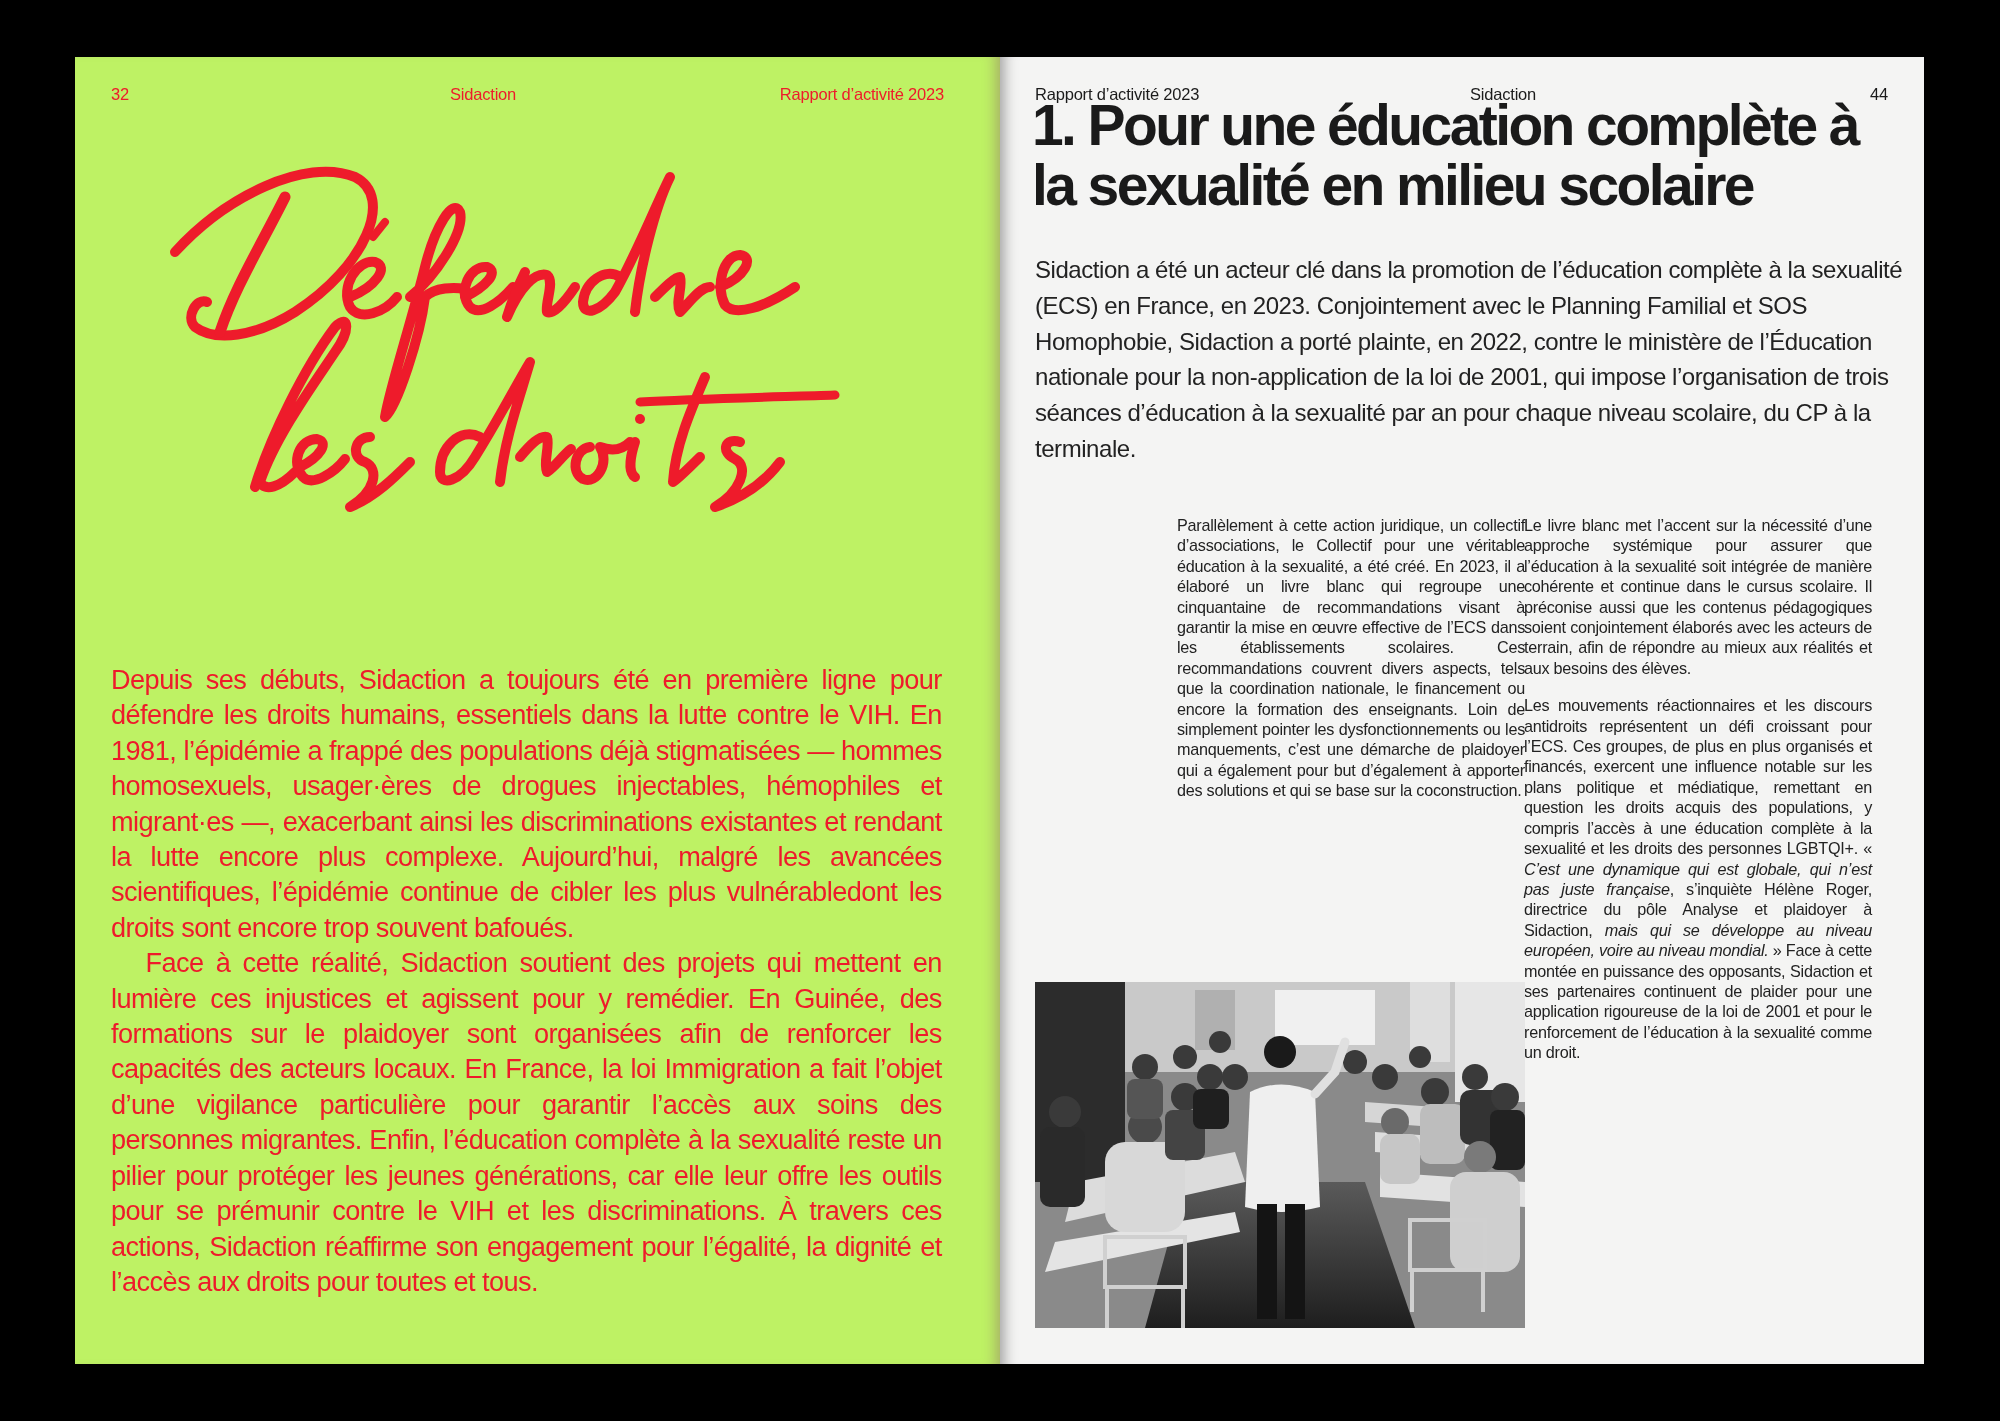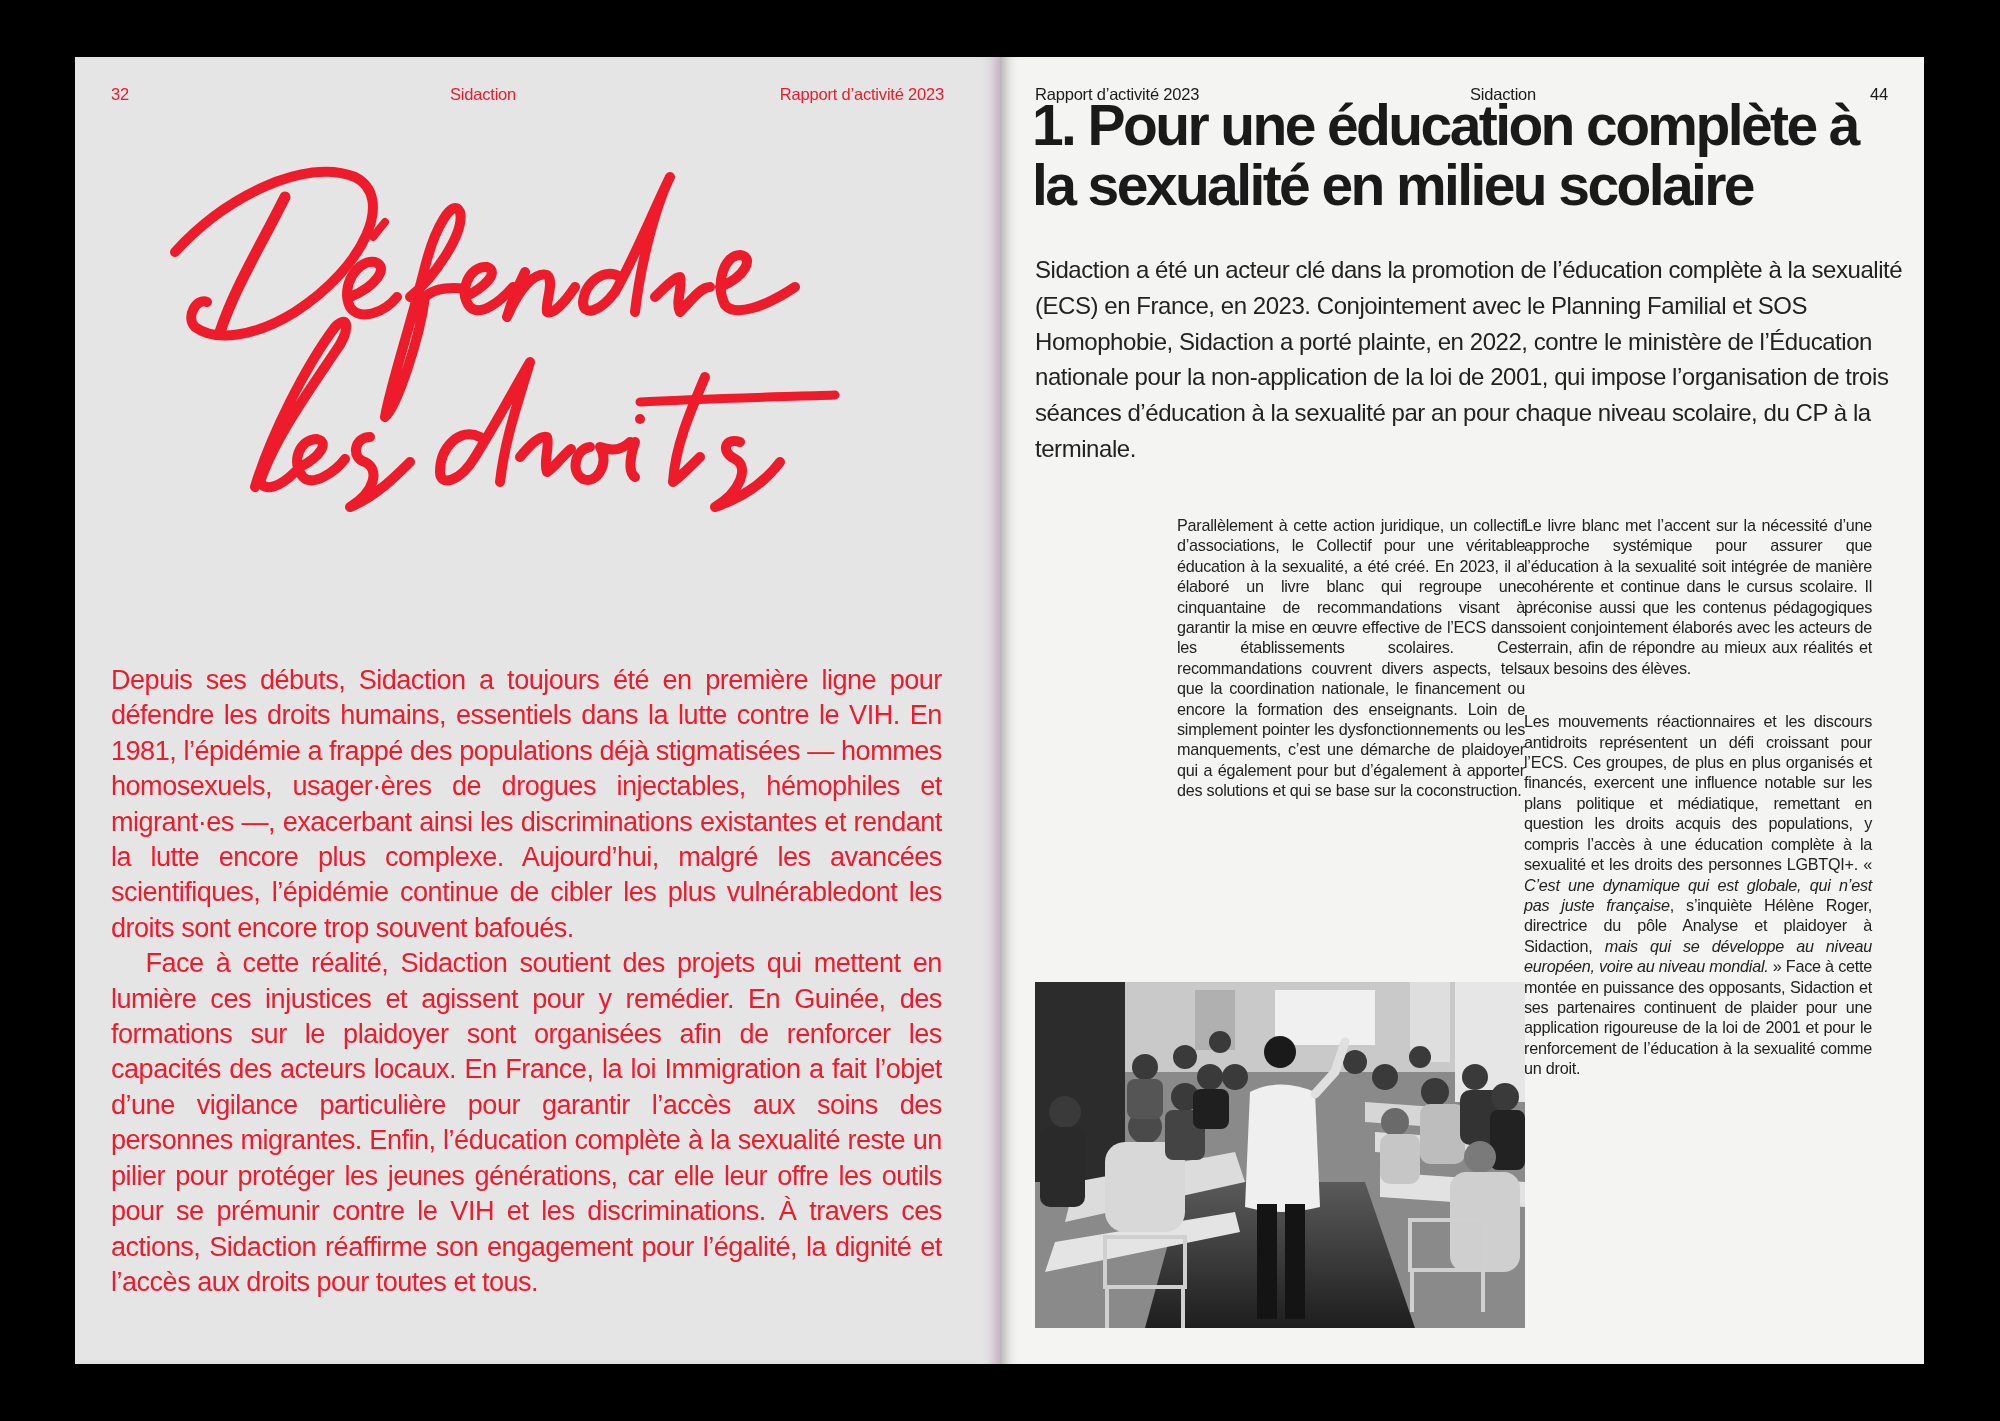--- a/index.html
+++ b/index.html
@@ -2,21 +2,21 @@
 <html><head>
 <meta charset="utf-8">
 <style>
   html, body { margin:0; padding:0; }
   body {
     width:2000px; height:1421px; background:#000; position:relative; overflow:hidden;
     font-family:"Liberation Sans", sans-serif;
   }
   .page { position:absolute; top:57px; height:1307px; box-sizing:border-box; }
   .page-left {
-    left:75px; width:925px; background:#e5e5e5; color:#ee1b2b;
+    left:75px; width:925px; background:#bef264; color:#ee1b2b;
     box-shadow: inset -14px 0 14px -10px rgba(120,40,110,0.35);
   }
   .page-right {
     left:1000px; width:924px; background:#f4f4f3; color:#1b1b1b;
     box-shadow: inset 16px 0 14px -12px rgba(0,0,0,0.35);
   }
   .runhead {
     position:absolute; top:28px; font-size:16.5px; letter-spacing:-0.2px; white-space:nowrap;
   }
   
@@ -50,21 +50,21 @@
     font-size:24px; line-height:35.8px; letter-spacing:-0.45px; margin:0;
     color:#222;
   }
   .col {
     position:absolute; top:458px; width:348px;
     font-size:16.2px; line-height:20.4px; letter-spacing:-0.25px; color:#222;
   }
   .col p { margin:0; text-align:justify; hyphens:auto; }
   .col-a { left:177px; }
   .col-b { left:524px; }
-  .col-b p + p { margin-top:33px; }
+  .col-b p + p { margin-top:17px; }
   .col em { font-style:italic; }
 
   .photo {
     position:absolute; left:35px; top:925px; width:490px; height:346px;
     background:#2a2a2a; overflow:hidden;
   }
   .photo svg { width:100%; height:100%; display:block; }
 </style>
 </head>
 <body>

